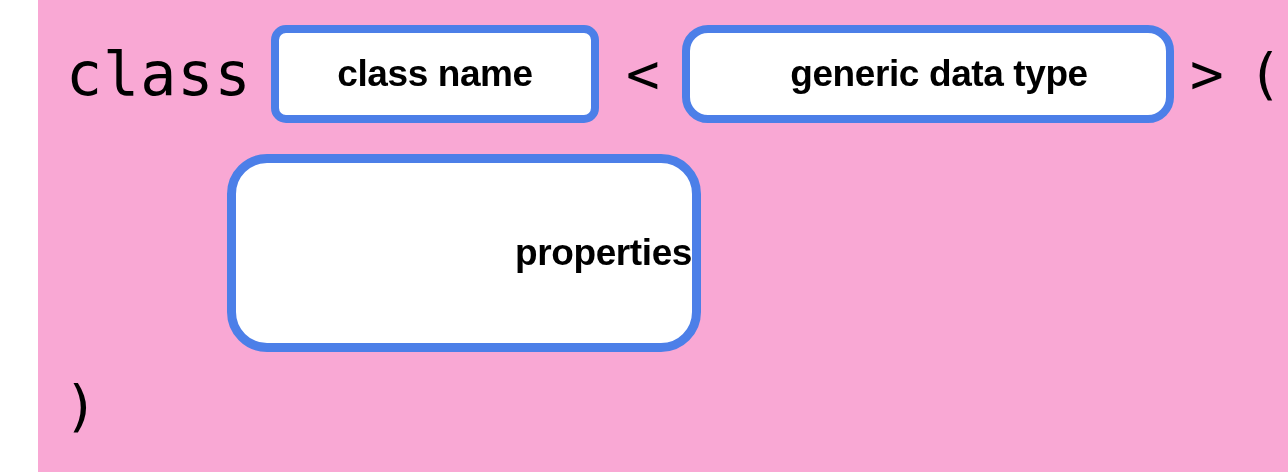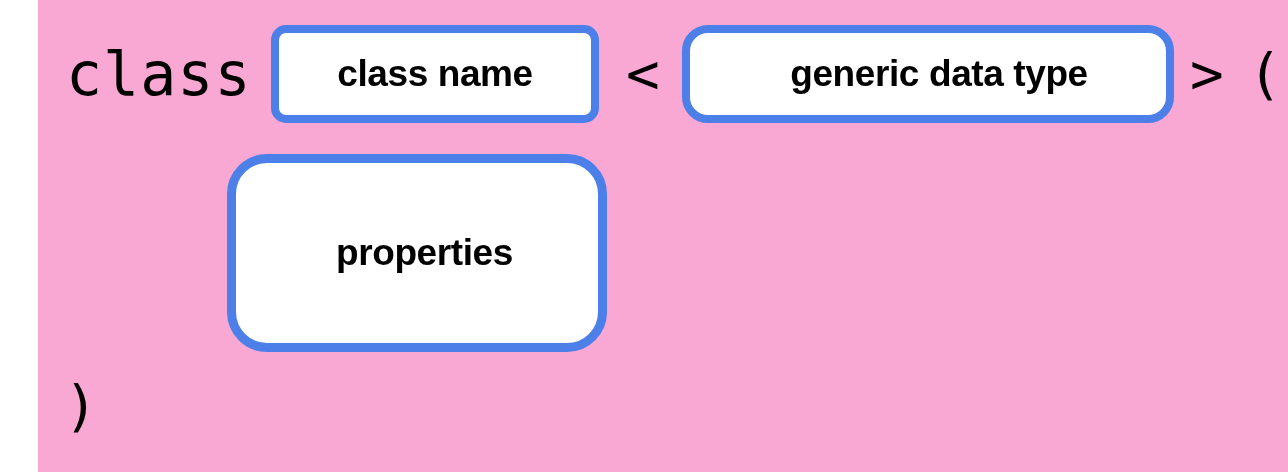--- a/index.html
+++ b/index.html
@@ -98,25 +98,25 @@
     border-width: 8px;
     border-radius: 26px;
     justify-content: center;
     padding-left: 22px;
   }
   #slot-generic-type .slot-label { font-size: 37px; }
 
   #slot-properties {
     left: 189px;
     top: 154px;
-    width: 380px;
+    width: 474px;
     height: 198px;
     border-width: 9px;
     border-radius: 40px;
-    justify-content: flex-start;
+    justify-content: flex-end;
     padding-left: 100px;
   }
   #slot-properties .slot-label { font-size: 37px; }
 </style>
 </head>
 <body>
 
 <div id="canvas">
 
   <span class="token token-keyword">class</span>

